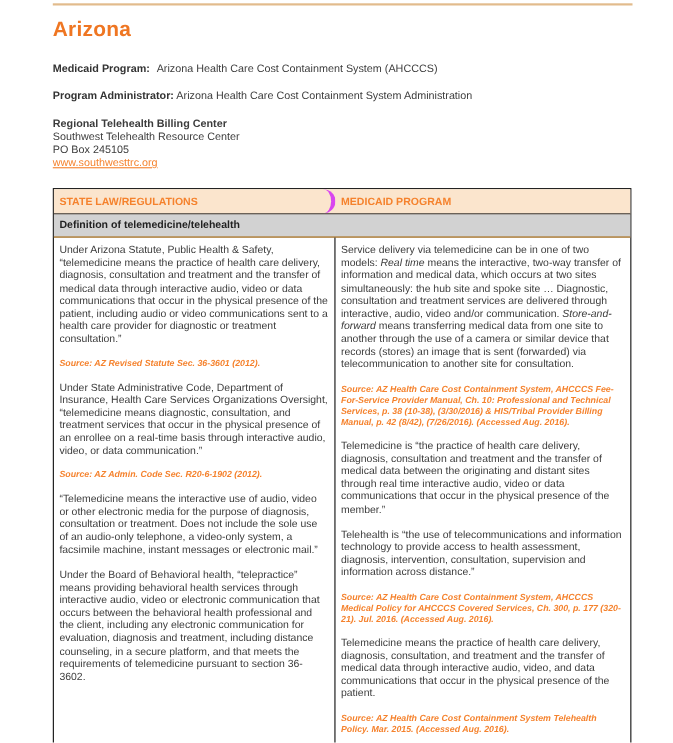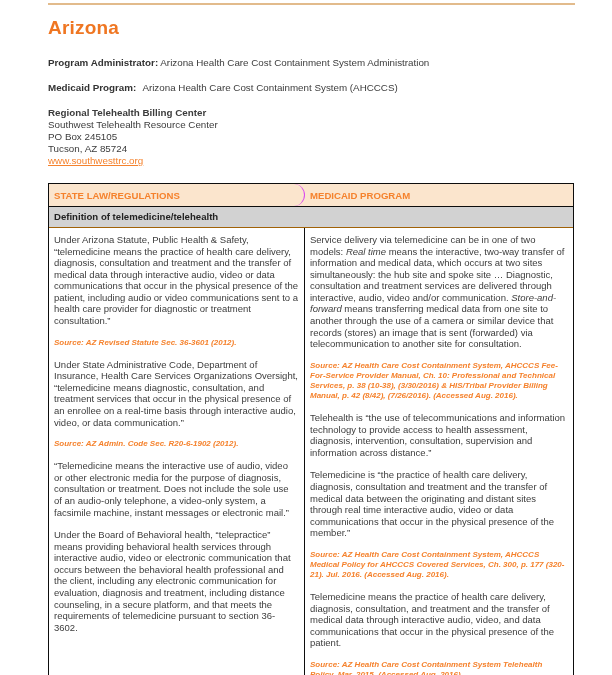--- a/index.html
+++ b/index.html
@@ -54,21 +54,21 @@
     box-sizing: border-box;
   }
   .thead { display: flex; background: #fbe5cd; border-bottom: 1px solid #0d0d0d; }
   .th {
     box-sizing: border-box;
     padding: 6px 5px 5px 5px;
     font-size: 9.6px;
     font-weight: bold;
     color: #f5822d;
   }
-  .th-left { width: 256px; border-right: 1px solid #d946ef; border-radius: 11px; }
+  .th-left { width: 256px; border-right: 4px solid #d946ef; border-radius: 11px; }
   .th-right { flex: 1; }
   .section-row {
     background: #d2d2d2;
     border-bottom: 1px solid #a16207;
     padding: 4px 5px 5px 5px;
     font-size: 9.6px;
     font-weight: bold;
     color: #222222;
   }
   .tbody { display: flex; align-items: stretch; }
@@ -93,29 +93,28 @@
 </style>
 </head>
 <body>
 
 <div class="top-rule"></div>
 
 <div class="page">
 
   <h1 class="page-title">Arizona</h1>
 
+  <p class="intro-line"><b>Medicaid Program:</b><span class="gap2"></span> <span>Arizona Health Care Cost Containment System (AHCCCS)</span></p>
+
   <p class="intro-line"><b>Program Administrator:</b> <span>Arizona Health Care Cost Containment System Administration</span></p>
-
-  <p class="intro-line"><b>Medicaid Program:</b><span class="gap2"></span> <span>Arizona Health Care Cost Containment System (AHCCCS)</span></p>
 
   <div class="address">
     <div class="bold">Regional Telehealth Billing Center</div>
     <div>Southwest Telehealth Resource Center</div>
     <div>PO Box 245105</div>
-    <div>Tucson, AZ 85724</div>
     <div><a class="website-link">www.southwesttrc.org</a></div>
   </div>
 
   <div class="law-table">
 
     <div class="thead">
       <div class="th th-left">STATE LAW/REGULATIONS</div>
       <div class="th th-right">MEDICAID PROGRAM</div>
     </div>
 
@@ -128,22 +127,22 @@
         <p class="source">Source: AZ Revised Statute Sec. 36-3601 (2012).</p>
         <p class="para">Under State Administrative Code, Department of Insurance, Health Care Services Organizations Oversight, “telemedicine means diagnostic, consultation, and treatment services that occur in the physical presence of an enrollee on a real-time basis through interactive audio, video, or data communication.”</p>
         <p class="source">Source: AZ Admin. Code Sec. R20-6-1902 (2012).</p>
         <p class="para">“Telemedicine means the interactive use of audio, video or other electronic media for the purpose of diagnosis, consultation or treatment.  Does not include the sole use of an audio-only telephone, a video-only system, a facsimile machine, instant messages or electronic mail.”</p>
         <p class="para">Under the Board of Behavioral health, “telepractice” means providing behavioral health services through interactive audio, video or electronic communication that occurs between the behavioral health professional and the client, including any electronic communication for evaluation, diagnosis and treatment, including distance counseling, in a secure platform, and that meets the requirements of telemedicine pursuant to section 36-3602.</p>
       </div>
 
       <div class="td td-right">
         <p class="para"><span>Service delivery via telemedicine can be in one of two models: </span><span class="ital">Real time</span><span> means the interactive, two-way transfer of information and medical data, which occurs at two sites simultaneously: the hub site and spoke site … Diagnostic, consultation and treatment services are delivered through interactive, audio, video and/or communication.  </span><span class="ital">Store-and-forward</span><span> means transferring medical data from one site to another through the use of a camera or similar device that records (stores) an image that is sent (forwarded) via telecommunication to another site for consultation.</span></p>
         <p class="source">Source: AZ Health Care Cost Containment System, AHCCCS Fee-For-Service Provider Manual, Ch. 10: Professional and Technical Services, p. 38 (10-38), (3/30/2016) &amp; HIS/Tribal Provider Billing Manual, p. 42 (8/42), (7/26/2016). (Accessed Aug. 2016).</p>
+        <p class="para">Telemedicine is “the practice of health care delivery, diagnosis, consultation and treatment and the transfer of medical data between the originating and distant sites through real time interactive audio, video or data communications that occur in the physical presence of the member.”</p>
         <p class="para">Telehealth is “the use of telecommunications and information technology to provide access to health assessment, diagnosis, intervention, consultation, supervision and information across distance.”</p>
-        <p class="para">Telemedicine is “the practice of health care delivery, diagnosis, consultation and treatment and the transfer of medical data between the originating and distant sites through real time interactive audio, video or data communications that occur in the physical presence of the member.”</p>
         <p class="source">Source: AZ Health Care Cost Containment System, AHCCCS Medical Policy for AHCCCS Covered Services, Ch. 300, p. 177 (320-21). Jul. 2016. (Accessed Aug. 2016).</p>
         <p class="para">Telemedicine means the practice of health care delivery, diagnosis, consultation, and treatment and the transfer of medical data through interactive audio, video, and data communications that occur in the physical presence of the patient.</p>
         <p class="source">Source: AZ Health Care Cost Containment System Telehealth Policy.  Mar. 2015. (Accessed Aug. 2016).</p>
       </div>
 
     </div>
   </div>
 
 </div>
 

